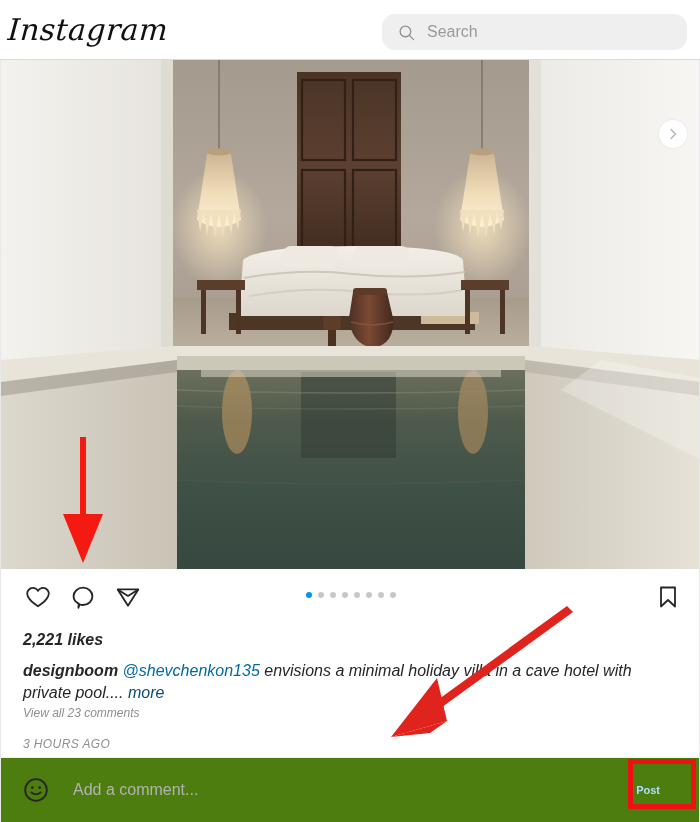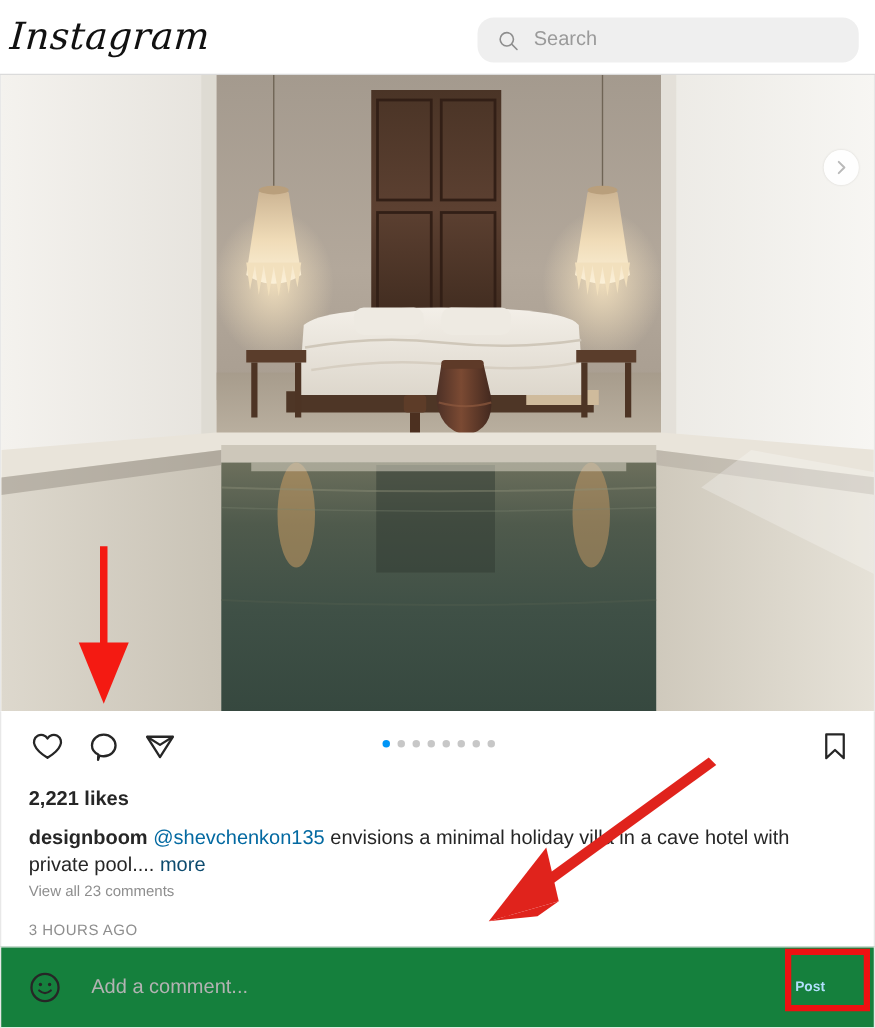--- a/index.html
+++ b/index.html
@@ -98,20 +98,21 @@
   
   .card-body {
     position: absolute;
     left: 0; top: 569px;
     width: 700px;
     height: 253px;
     background: #ffffff;
     border-left: 1px solid #e8e8e8;
     border-right: 1px solid #e8e8e8;
     box-sizing: border-box;
+    font-style: italic;
   }
   .actions {
     position: absolute;
     left: 0; top: 9px;
     width: 700px; height: 42px;
   }
   .act {
     position: absolute;
     top: 4px;
     width: 30px; height: 30px;
@@ -172,21 +173,21 @@
     color: #8e8e8e;
     letter-spacing: 0.4px;
   }
 
   
   .comment-bar {
     position: absolute;
     left: 0; top: 757px;
     width: 700px;
     height: 65px;
-    background: #15803d;
+    background: #4d7c0f;
     border-top: 1px solid #efefef;
     border-left: 1px solid #e8e8e8;
     border-right: 1px solid #e8e8e8;
     box-sizing: border-box;
     display: flex;
     align-items: center;
   }
   .emoji-btn {
     margin-left: 22px;
     width: 26px; height: 26px;

